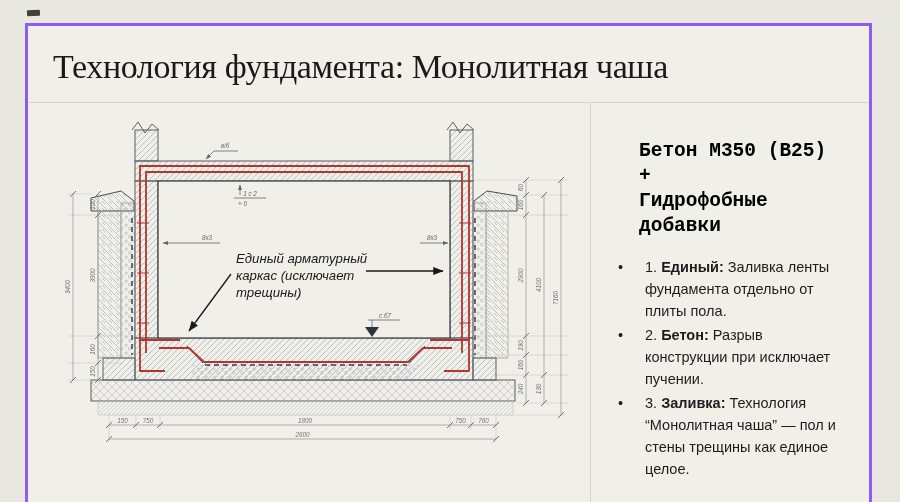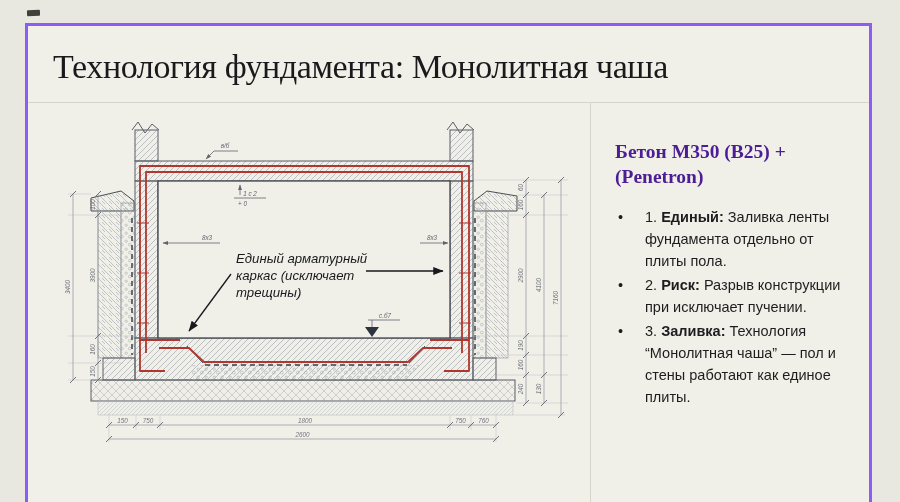--- a/index.html
+++ b/index.html
@@ -20,22 +20,22 @@
     display:flex;align-items:center;padding:6px 0 0 25px;box-sizing:border-box;
   }
   .page-title{
     font-family:"Liberation Serif",serif;font-weight:400;
     font-size:34px;letter-spacing:-0.4px;color:#1a1a1c;
   }
   .card-body{flex:1;display:flex;min-height:0;}
   .panel-drawing{width:563px;flex:0 0 563px;border-right:1px solid #d7d5c9;box-sizing:border-box;position:relative;font-style:italic;}
   .panel-text{flex:1;padding:36px 26px 0 24px;box-sizing:border-box;}
   .accent-heading{
-    font-family:Liberation Serif, serif;font-weight:700;
-    font-size:19.5px;line-height:25px;color:#4c1d95;
+    font-family:Liberation Mono, monospace;font-weight:700;
+    font-size:19.5px;line-height:25px;color:#000000;margin-left:24px;
   }
   .accent-heading span{display:block;}
   ul.key-points{list-style:none;margin:17px 0 0 0;padding:0;font-size:14.5px;line-height:22px;}
   ul.key-points li{position:relative;padding-left:30px;margin:0 0 2px 0;}
   ul.key-points .dot{position:absolute;left:3px;top:0;}
   svg{display:block;}
   svg text{font-family:"Liberation Sans",sans-serif;}
   .dimtxt{font-size:6.3px;fill:#70757d;}
   .lbltxt{font-size:6.3px;fill:#5f646c;}
   .callout-txt{font-size:13.2px;fill:#17191d;}
@@ -169,38 +169,38 @@
           <text class="callout-txt" x="208" y="194">трещины)</text>
           <path d="M203 171 L161 228" stroke="#17191d" stroke-width="1.3" fill="none" marker-end="url(#m-dark)"></path>
           <path d="M338 168 H415" stroke="#17191d" stroke-width="1.3" fill="none" marker-end="url(#m-dark)"></path>
         </g>
       </svg>
     </div>
 
     <div class="panel-text">
       <div class="accent-heading">
         <span>Бетон М350 (В25) +</span>
-        <span>(Penetron)</span>
+        <span>Гидрофобные добавки</span>
       </div>
       <ul class="key-points">
         <li>
           <span class="dot">•</span>
           <span>1.</span>
           <b>Единый:</b>
           <span>Заливка ленты фундамента отдельно от плиты пола.</span>
         </li>
         <li>
           <span class="dot">•</span>
           <span>2.</span>
-          <b>Риск:</b>
+          <b>Бетон:</b>
           <span>Разрыв конструкции при исключает пучении.</span>
         </li>
         <li>
           <span class="dot">•</span>
           <span>3.</span>
           <b>Заливка:</b>
-          <span>Технология “Монолитная чаша” — пол и стены работают как единое плиты.</span>
+          <span>Технология “Монолитная чаша” — пол и стены трещины как единое целое.</span>
         </li>
       </ul>
     </div>
 
   </div>
 </div>
 
 </body></html>

